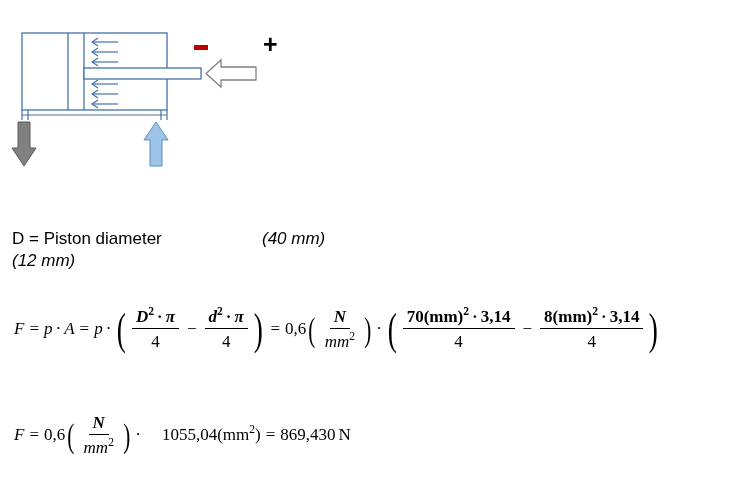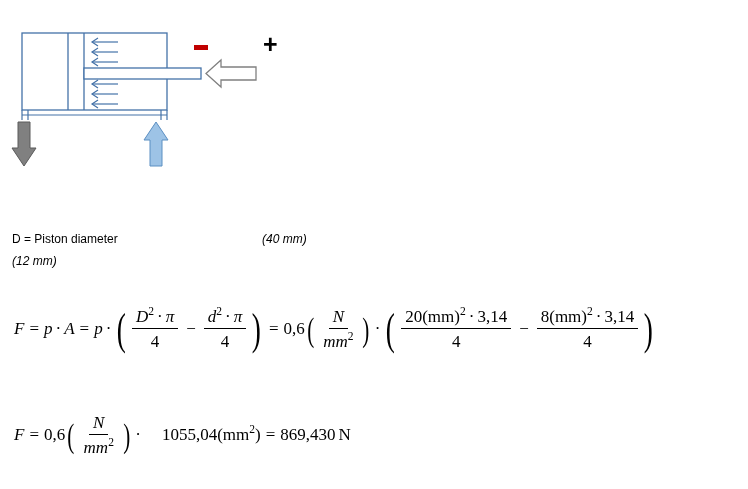--- a/index.html
+++ b/index.html
@@ -24,21 +24,21 @@
     width: 748px;
     height: 200px;
   }
 
   
   #legend {
     position: absolute;
     left: 12px;
     top: 228px;
     width: 520px;
-    font-size: 12px;
+    font-size: 17px;
     line-height: 22px;
   }
   .legend-row {
     display: flex;
     white-space: pre;
   }
   .legend-label {
     width: 250px;
   }
   .legend-value {
@@ -83,20 +83,21 @@
     display: inline-flex;
     flex-direction: column;
     align-items: center;
     vertical-align: middle;
     margin: 0 3px;
   }
   .frac .num {
     padding: 0 4px 1px 4px;
     border-bottom: 1px solid #000;
     line-height: 1.25;
+    font-weight: bold;
   }
   .frac .den {
     padding: 2px 4px 0 4px;
     line-height: 1.25;
   }
 
   
   .paren {
     display: inline-block;
     font-size: 44px;
@@ -243,21 +244,21 @@
       </span>
     </span>
     <span class="paren paren-sm">)</span>
 
     <span class="opn">·</span>
 
     <span class="paren">(</span>
 
     <span class="frac">
       <span class="num">
-        <span>20(mm)</span><sup class="exp">2</sup><span class="opn">·</span><span>3,14</span>
+        <span>70(mm)</span><sup class="exp">2</sup><span class="opn">·</span><span>3,14</span>
       </span>
       <span class="den">4</span>
     </span>
 
     <span class="op">−</span>
 
     <span class="frac">
       <span class="num">
         <span>8(mm)</span><sup class="exp">2</sup><span class="opn">·</span><span>3,14</span>
       </span>

